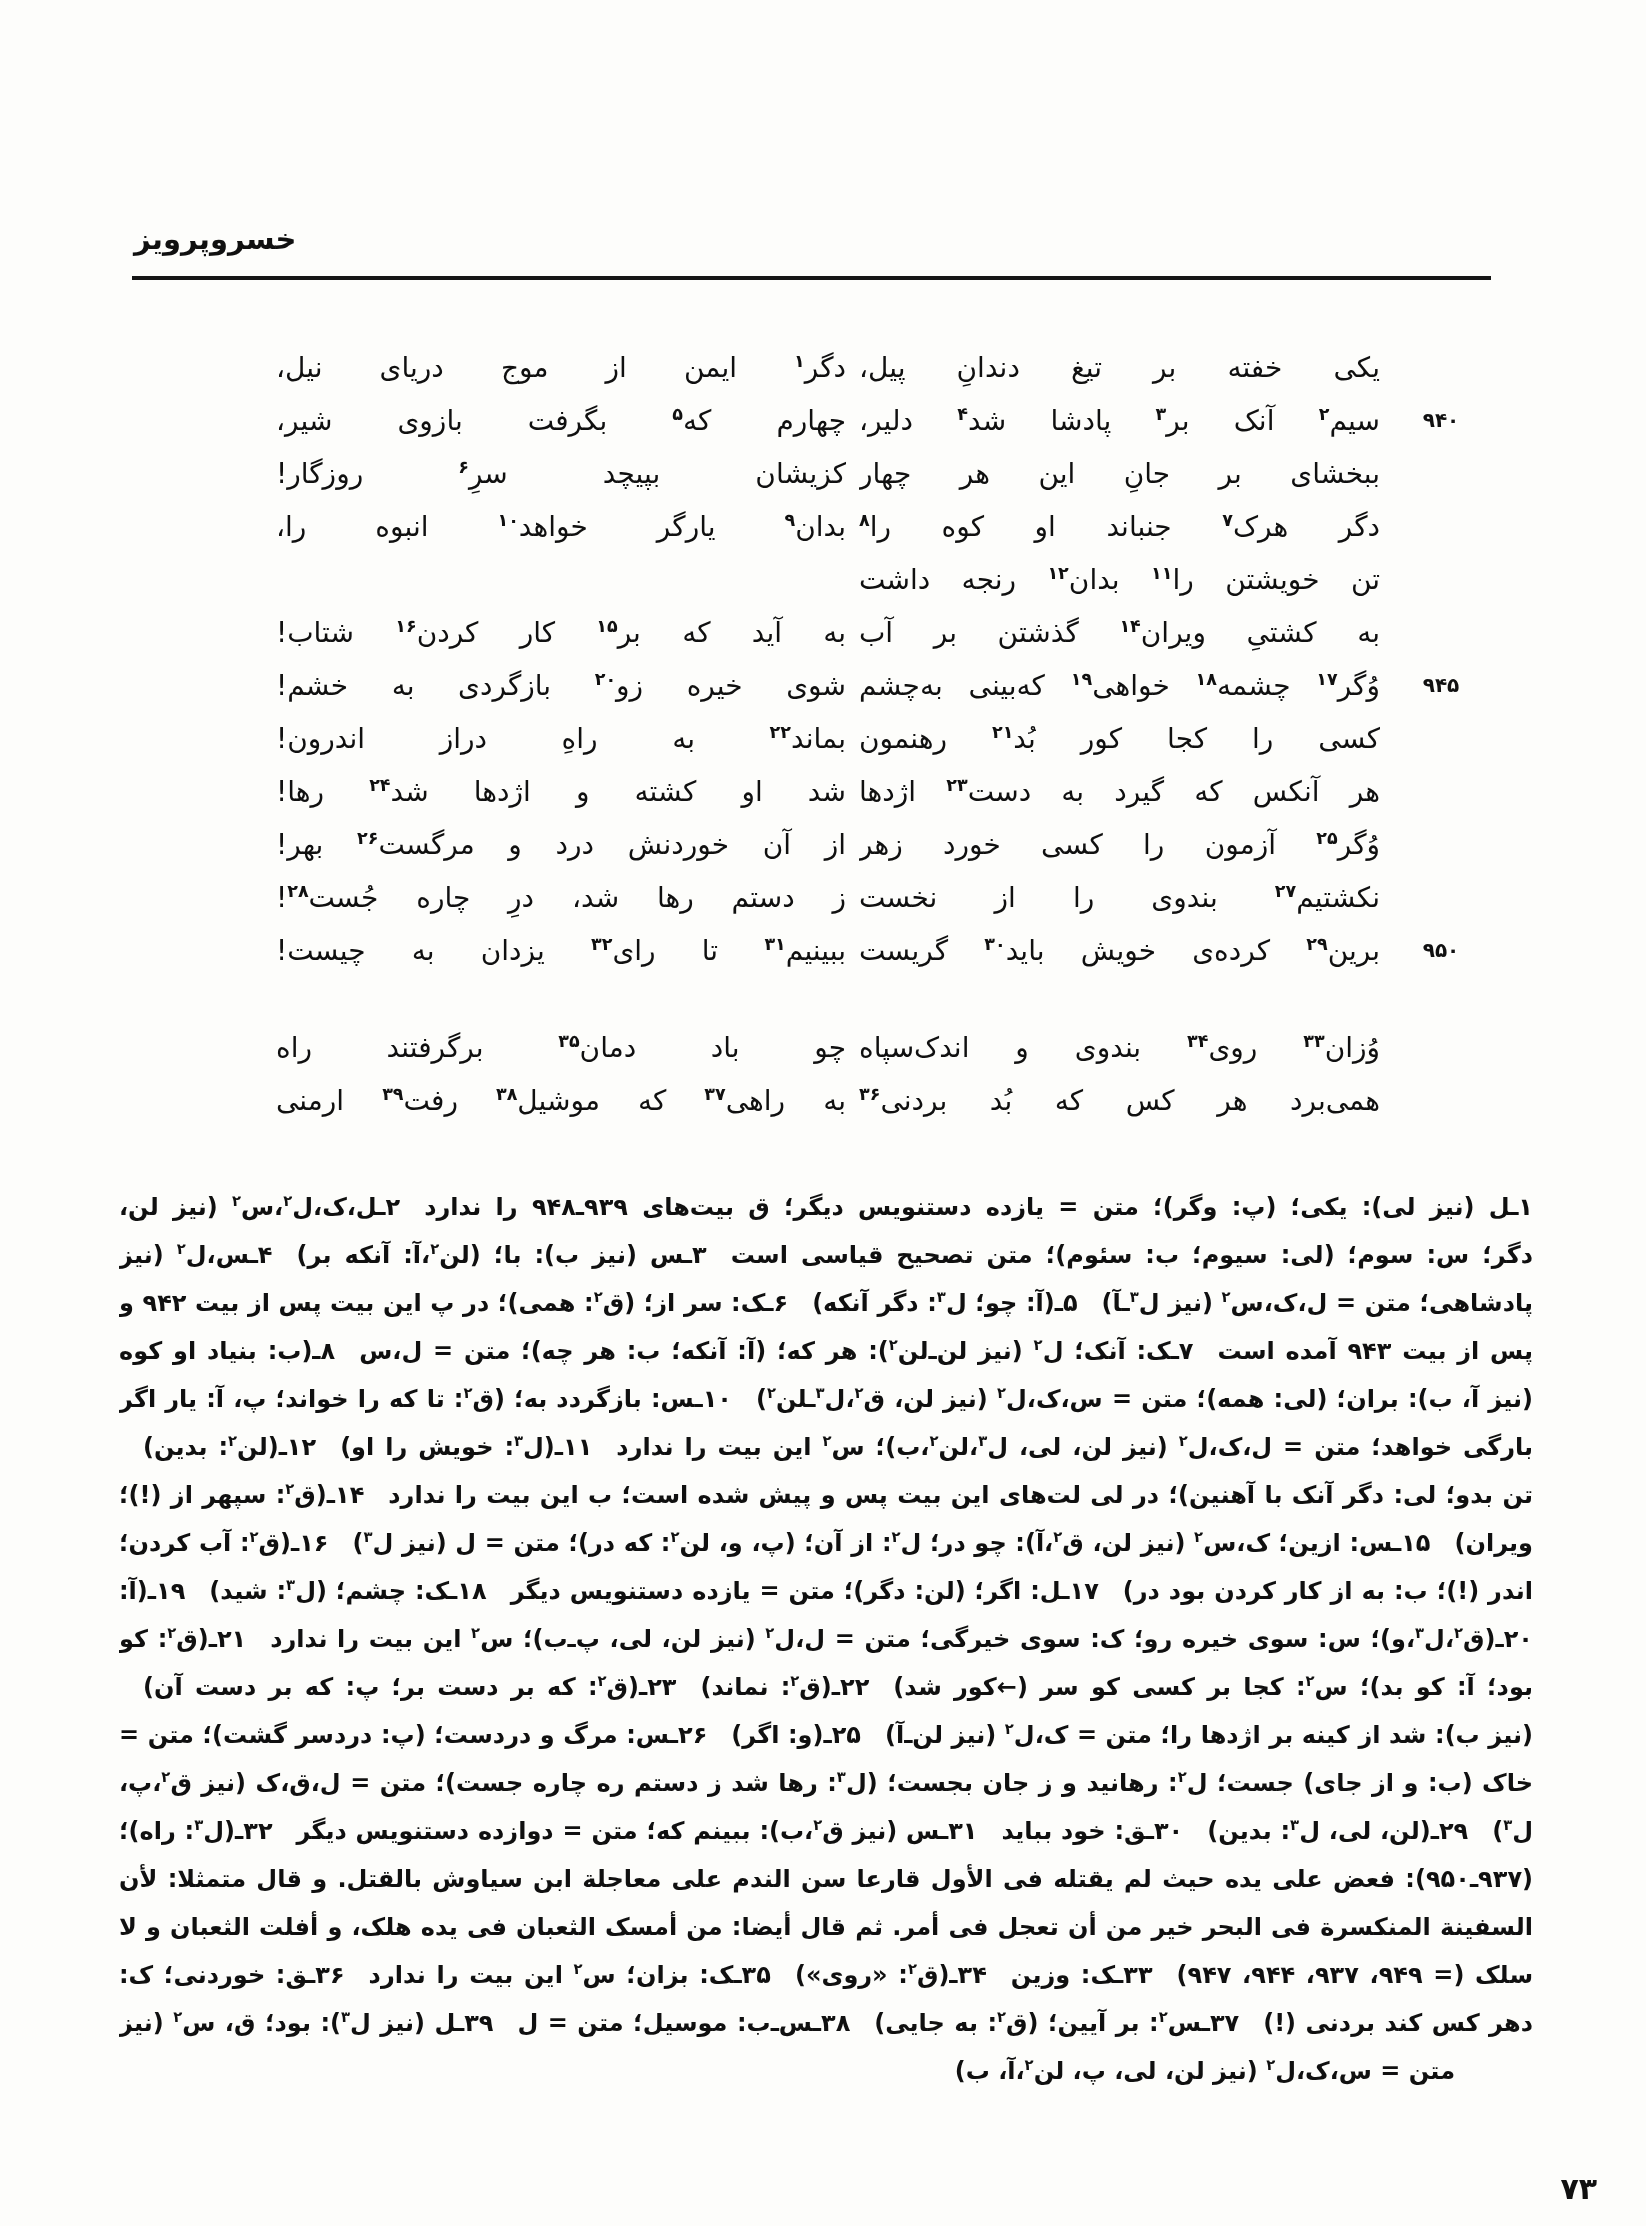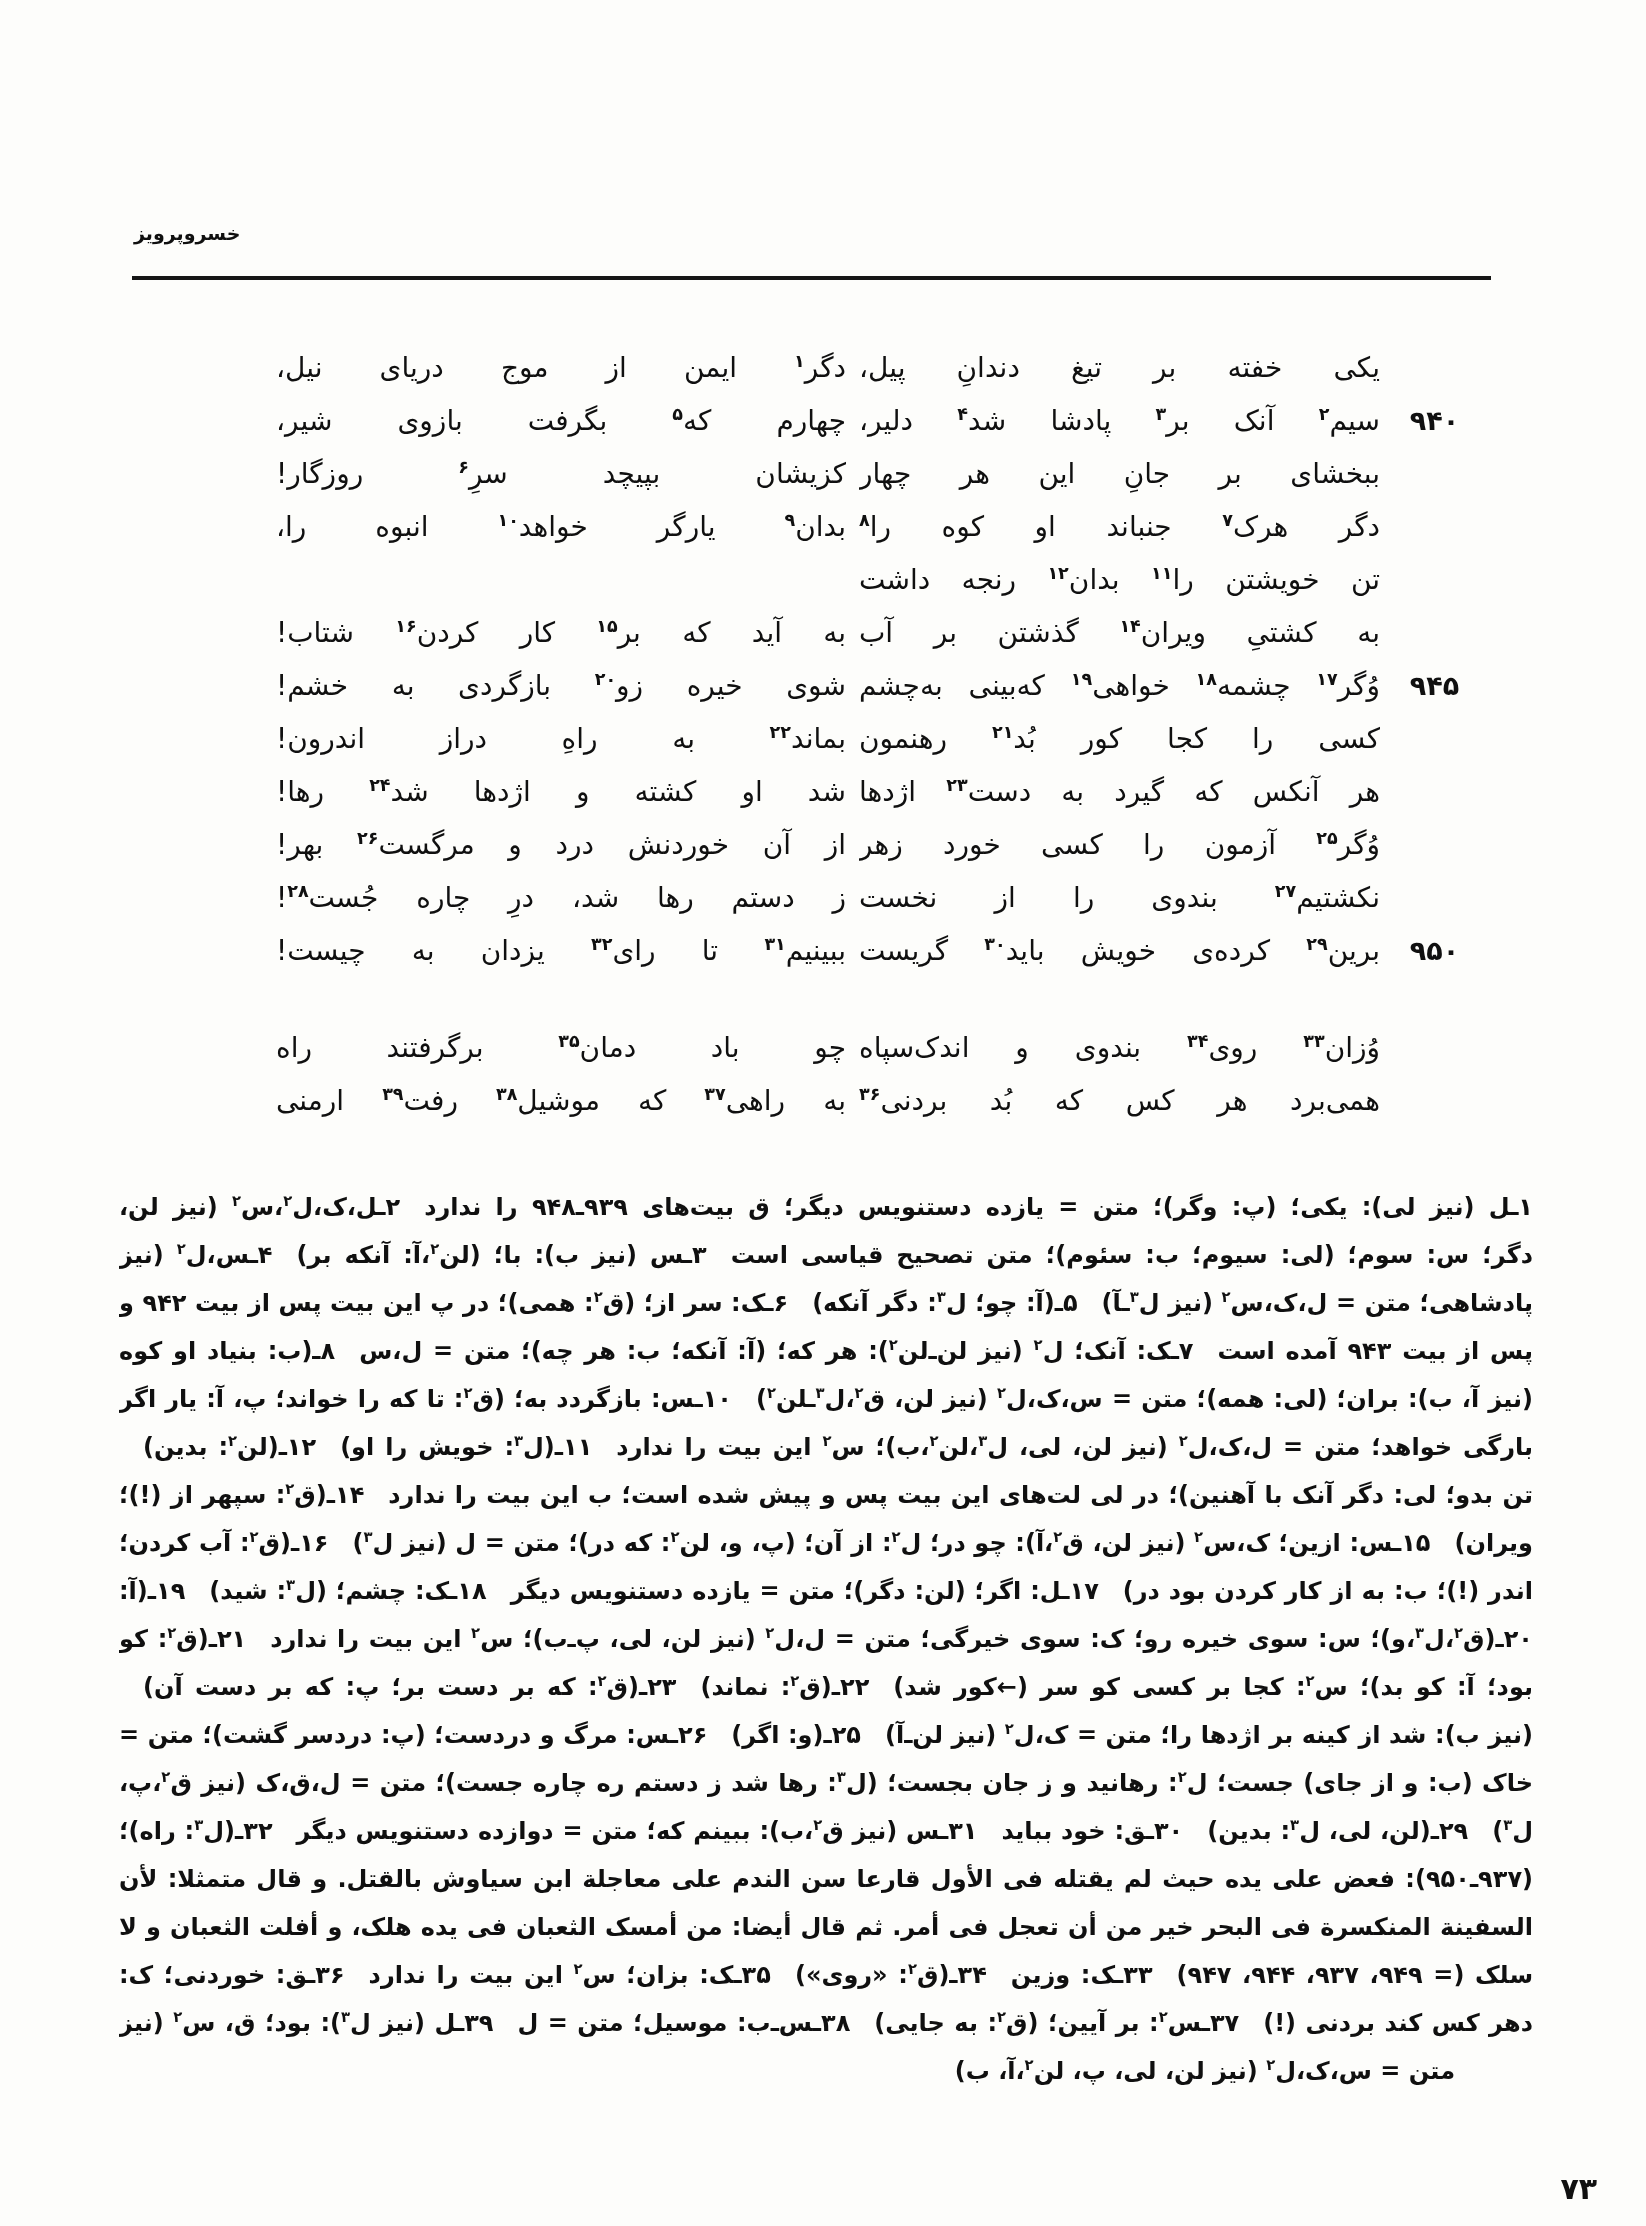--- a/index.html
+++ b/index.html
@@ -1,32 +1,32 @@
 <!DOCTYPE html>
 <html lang="fa" style="font-size:14.8px"><head>
 <meta charset="utf-8">
 <style>
   html,body{margin:0;padding:0;background:#e8e8e8;}
   .page{
     position:relative;width:1647px;height:2226px;background:#fdfdfb;color:#101010;
     font-family:"DejaVu Sans",sans-serif;direction:rtl;overflow:hidden;
   }
   .running-head{
-    position:absolute;left:134px;top:222px;font-size:19px;font-weight:bold;
+    position:absolute;left:134px;top:222px;font-size:29px;font-weight:bold;
     direction:rtl;
   }
   .head-rule{
     position:absolute;left:132px;top:276px;width:1359px;height:3.7px;background:#161616;
   }
   .poem{position:absolute;top:341px;right:184px;width:1188px;}
   .verse{display:flex;height:53px;line-height:53px;}
   .stanza-2{margin-top:44px;}
   .vnum{
     width:83px;flex:0 0 83px;text-align:right;padding-right:3.7px;box-sizing:border-box;
-    font-size:27px;font-weight:bold;letter-spacing:0.9px;
+    font-size:20px;font-weight:bold;letter-spacing:0.9px;
   }
   .hem{
     display:block;font-size:28px;overflow:hidden;height:53px;
     text-align:justify;text-align-last:justify;
   }
   .hem-first{width:521px;flex:0 0 521px;}
   .hem-second{width:570px;flex:0 0 570px;margin-right:13px;}
   .hem sup{font-size:17.5px;font-weight:bold;line-height:0;}
   .apparatus{position:absolute;top:1183px;right:114px;width:1414px;font-weight:bold;}
   .fn-line{

